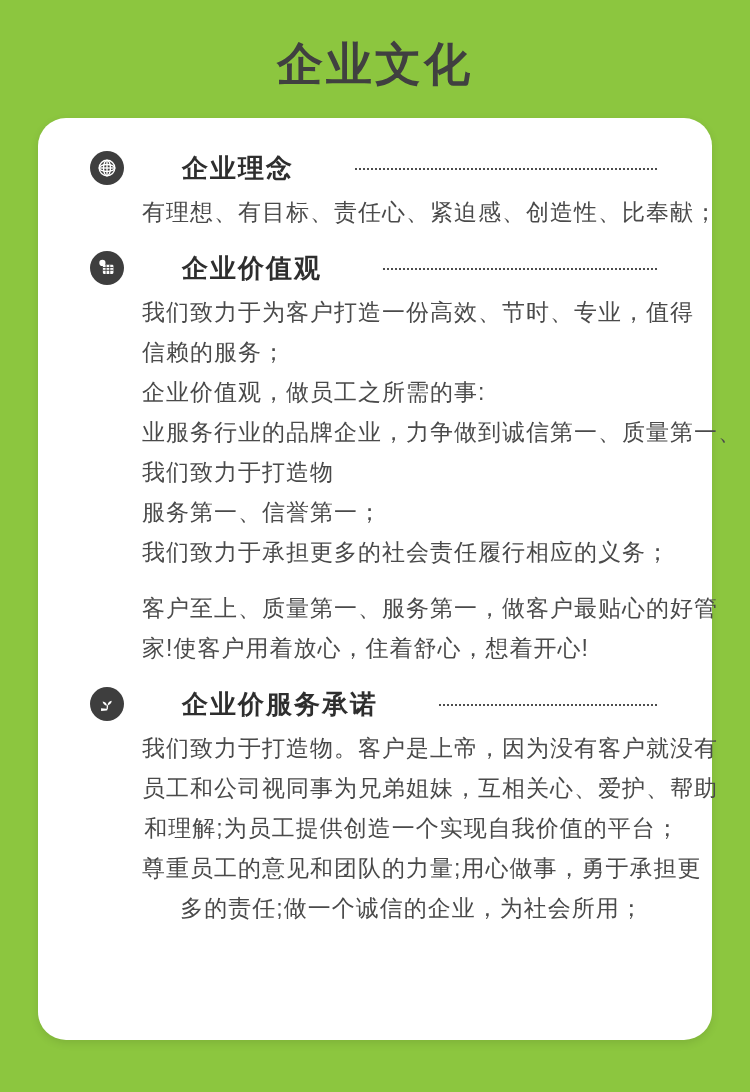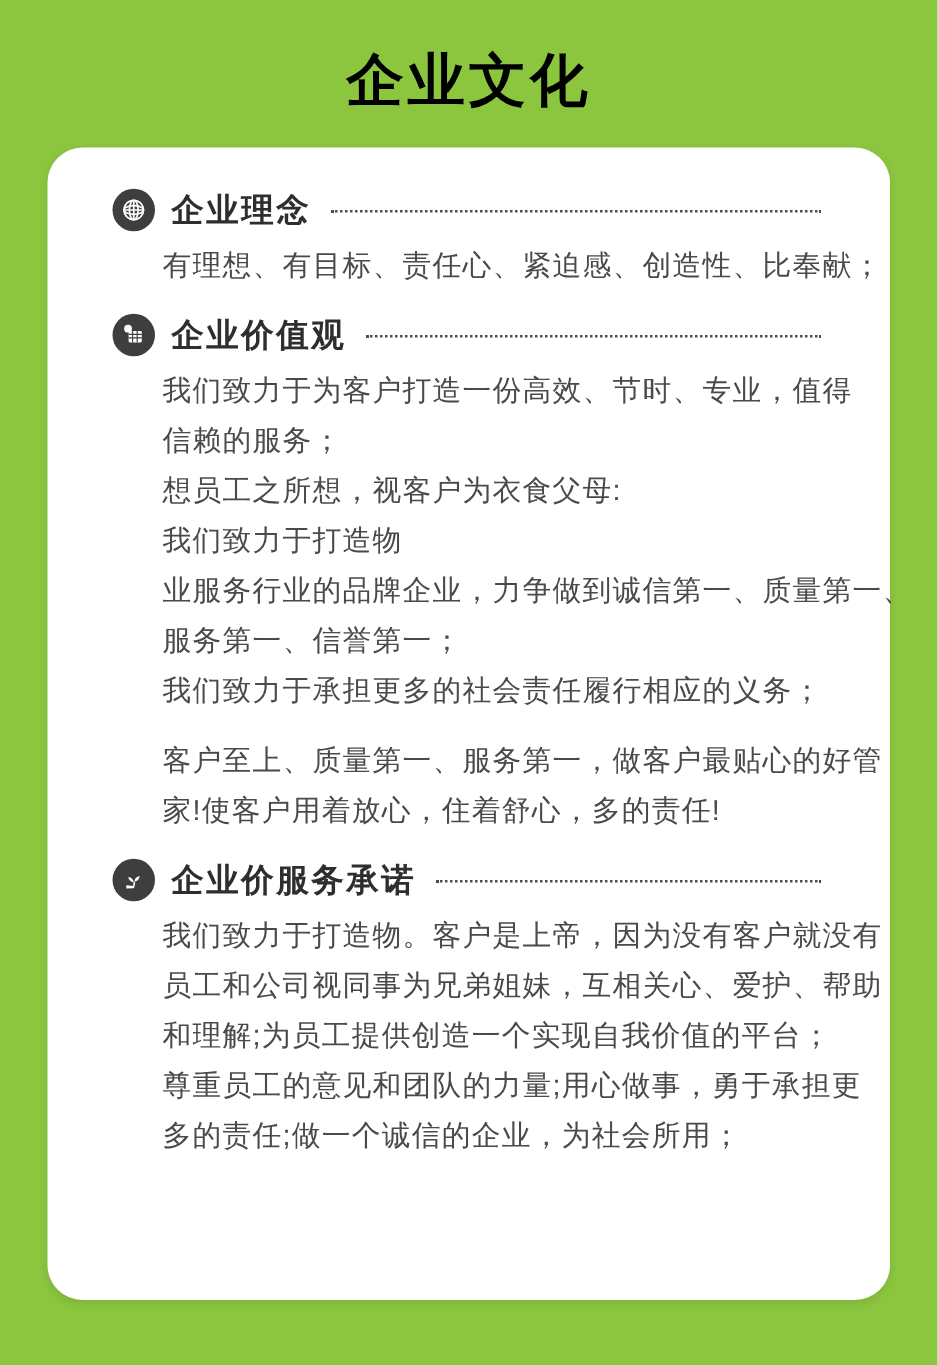--- a/index.html
+++ b/index.html
@@ -6,54 +6,54 @@
   body {
     width: 750px; height: 1092px;
     background: #8CC63F;
     font-family: "Liberation Sans", "DejaVu Sans", sans-serif;
     overflow: hidden;
   }
   .page-title {
     margin: 0; padding-top: 34px; height: 84px;
     text-align: center;
     font-size: 46px; font-weight: bold; letter-spacing: 3px;
-    color: #000000;
+    color: #404040;
   }
   .card {
     box-sizing: border-box;
     width: 674px; height: 922px;
     margin: 0 auto;
     background: #FFFFFF;
     border-radius: 28px;
     box-shadow: 0 3px 8px rgba(0,0,0,0.10);
     padding: 30px 30px 28px 52px;
   }
   .section { margin-bottom: 16px; }
-  .section:last-child { margin-bottom: 0; }
+  .section:last-child { margin-bottom: 0; text-align: center; }
   .head {
     display: flex; align-items: center;
-    height: 40px; margin-bottom: 4px;
+    height: 40px; margin-bottom: 4px; gap: 45px;
   }
   .icon-circle {
     flex: 0 0 34px; width: 34px; height: 34px;
     border-radius: 50%; background: #3E3E3E;
     display: flex; align-items: center; justify-content: center;
   }
   .head h2 {
     margin: 0 0 0 13px;
     font-size: 26px; font-weight: bold; letter-spacing: 2px;
     color: #2E2E2E; white-space: nowrap;
   }
   .dots {
     flex: 1; height: 0;
     border-top: 2px dotted #4D4D4D;
     margin: 2px 25px 0 16px;
     align-self: center;
   }
-  .body { margin-left: 40px; }
+  .body { margin-left: 52px; }
   .line {
     font-size: 23px; line-height: 40px; letter-spacing: 1px;
     color: #4A4A4A; white-space: nowrap;
   }
 </style>
 </head>
 <body>
 
 <h1 class="page-title">企业文化</h1>
 
@@ -93,32 +93,32 @@
             <line x1="15" y1="8.5" x2="15" y2="18.5"></line>
           </g>
         </svg>
       </span>
       <h2>企业价值观</h2>
       <span class="dots"></span>
     </div>
     <div class="body">
       <div class="line">我们致力于为客户打造一份高效、节时、专业，值得</div>
       <div class="line">信赖的服务；</div>
-      <div class="line">想员工之所想，视客户为衣食父母:</div>
+      <div class="line">企业价值观，做员工之所需的事:</div>
+      <div class="line">业服务行业的品牌企业，力争做到诚信第一、质量第一、</div>
       <div class="line">我们致力于打造物</div>
-      <div class="line">业服务行业的品牌企业，力争做到诚信第一、质量第一、</div>
       <div class="line">服务第一、信誉第一；</div>
       <div class="line">我们致力于承担更多的社会责任履行相应的义务；</div>
     </div>
   </div>
 
   <div class="section">
     <div class="body">
       <div class="line">客户至上、质量第一、服务第一，做客户最贴心的好管</div>
-      <div class="line">家!使客户用着放心，住着舒心，多的责任!</div>
+      <div class="line">家!使客户用着放心，住着舒心，想着开心!</div>
     </div>
   </div>
 
   <div class="section">
     <div class="head">
       <span class="icon-circle">
         <svg width="22" height="22" viewBox="0 0 24 24">
           <path fill="#fff" d="M12 14c-2.8-.4-4.4-2-4.8-4.6 2.8.4 4.4 2 4.8 4.6z"></path>
           <path fill="#fff" d="M12.6 13.4c.2-2.8 1.8-4.6 4.6-5-.4 2.8-2 4.6-4.6 5z"></path>
           <path d="M12.2 17.5c0-1.8.2-3 .5-4.1" stroke="#fff" stroke-width="1.4" fill="none"></path>

